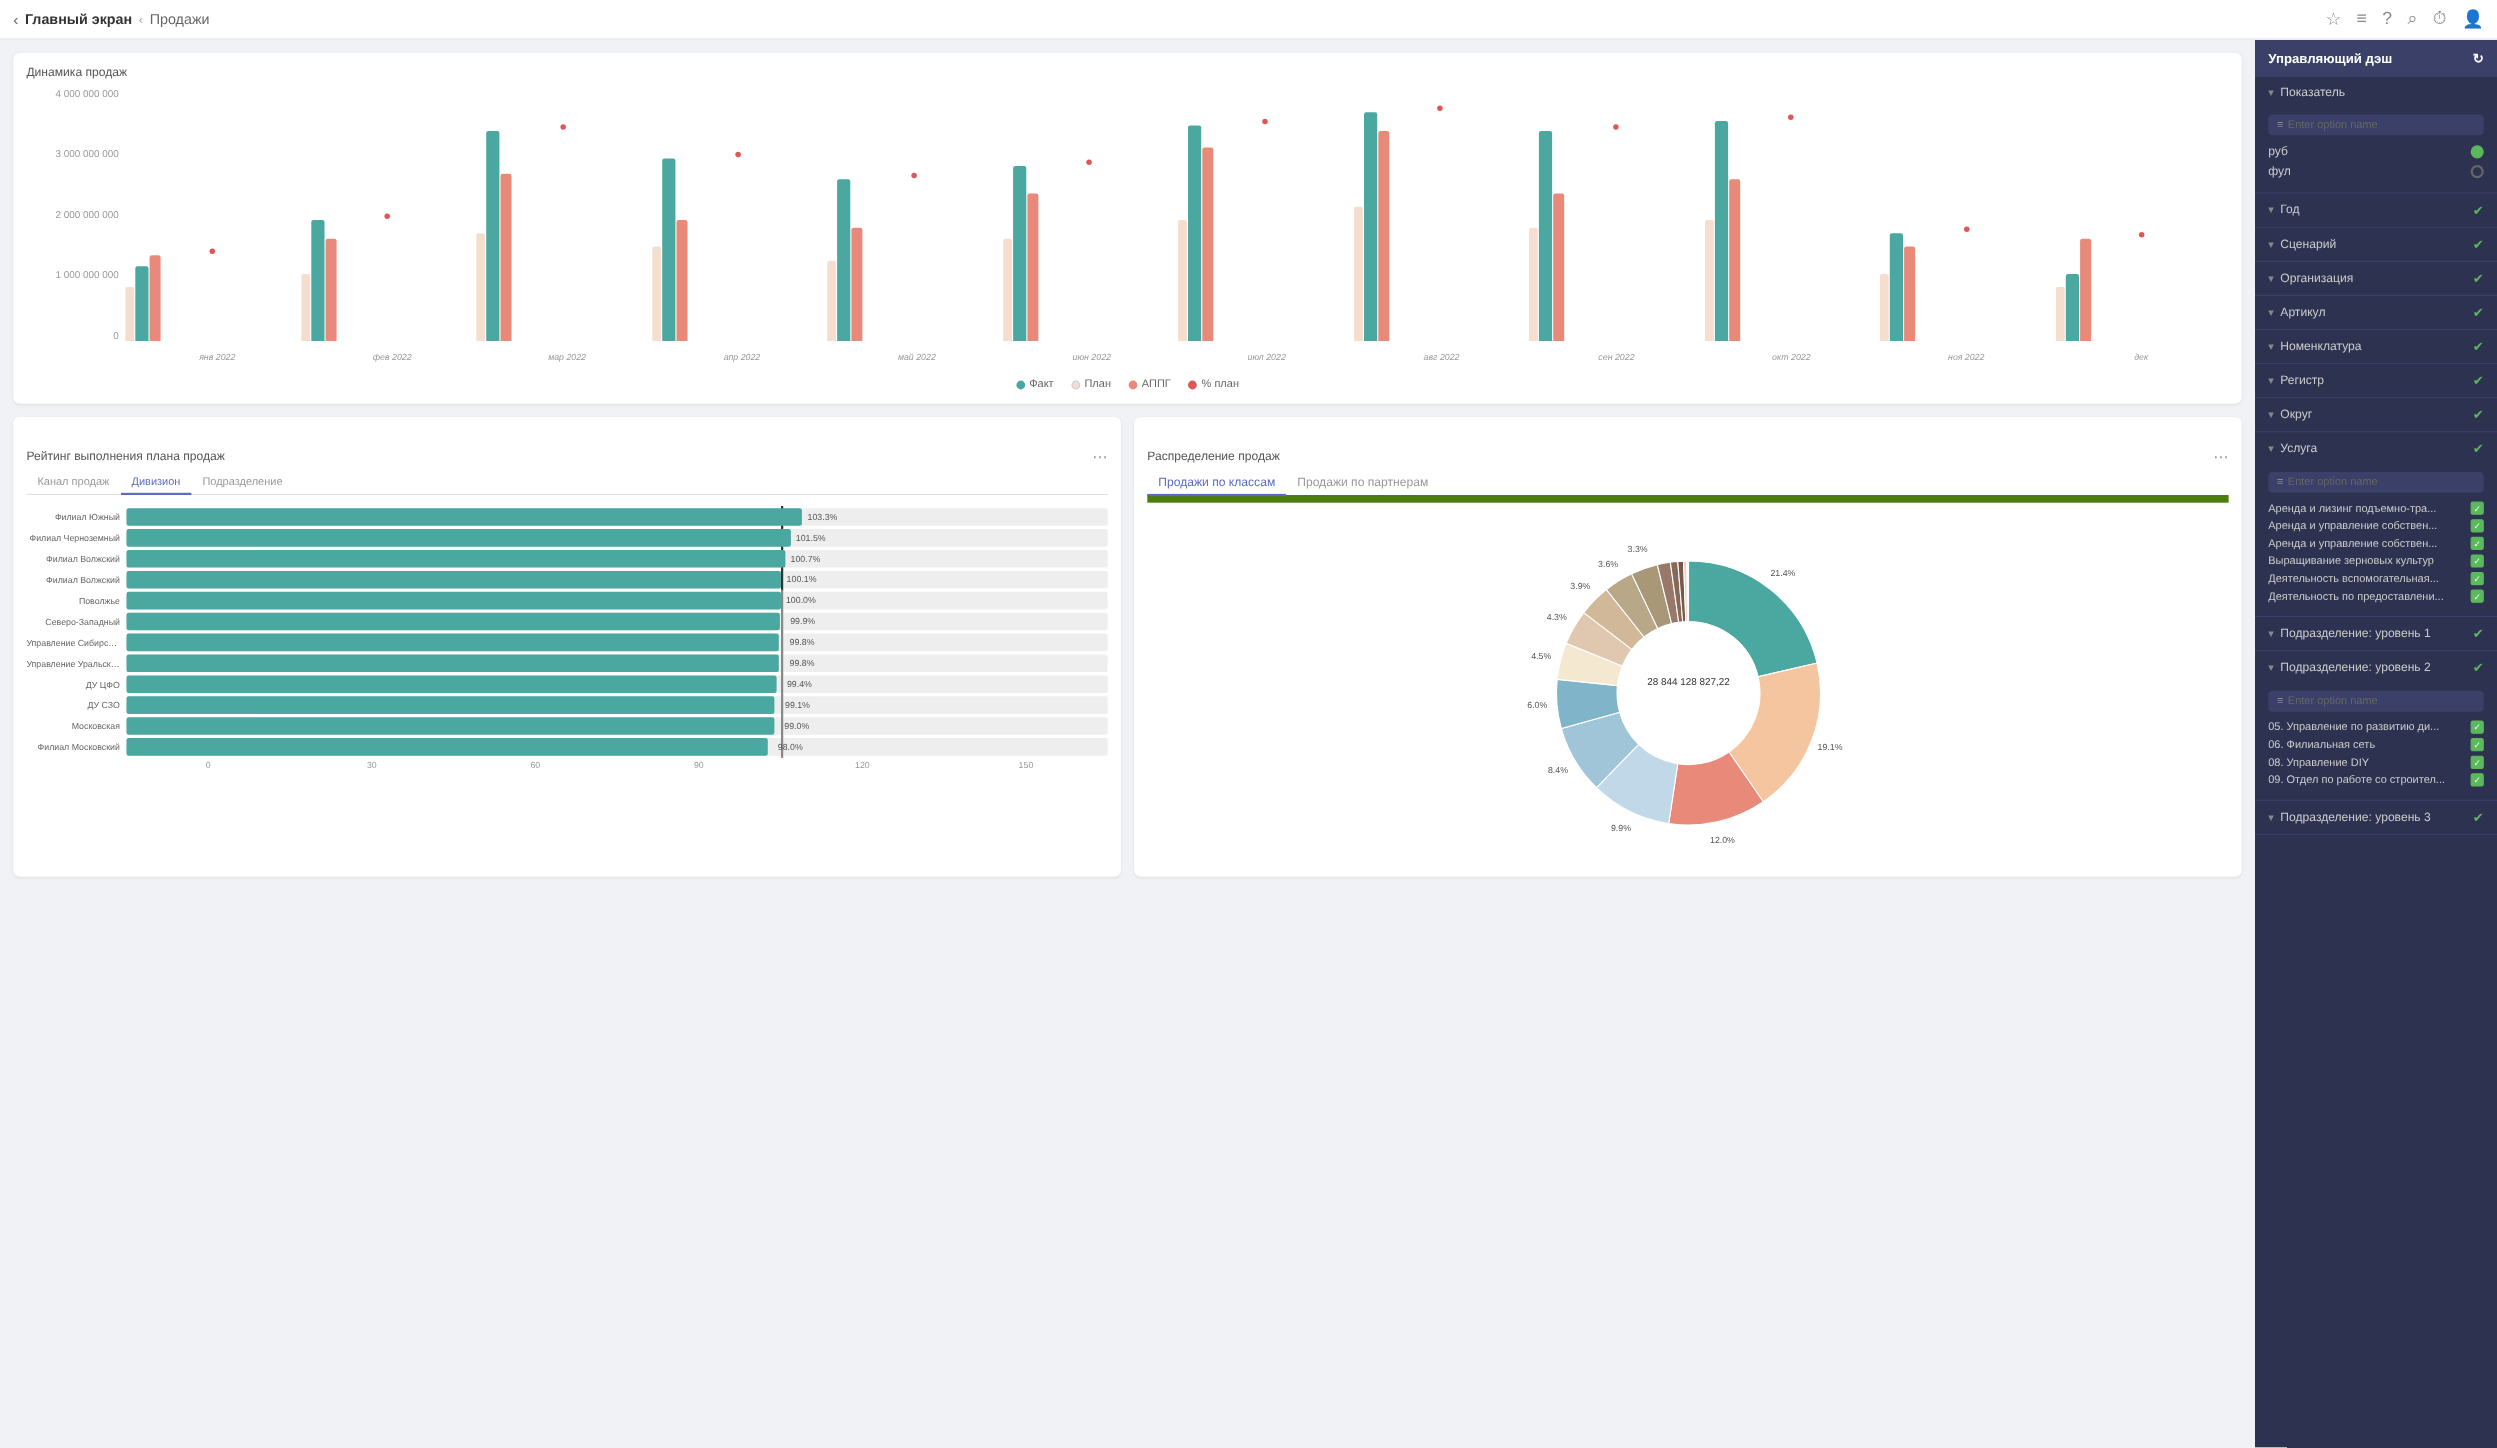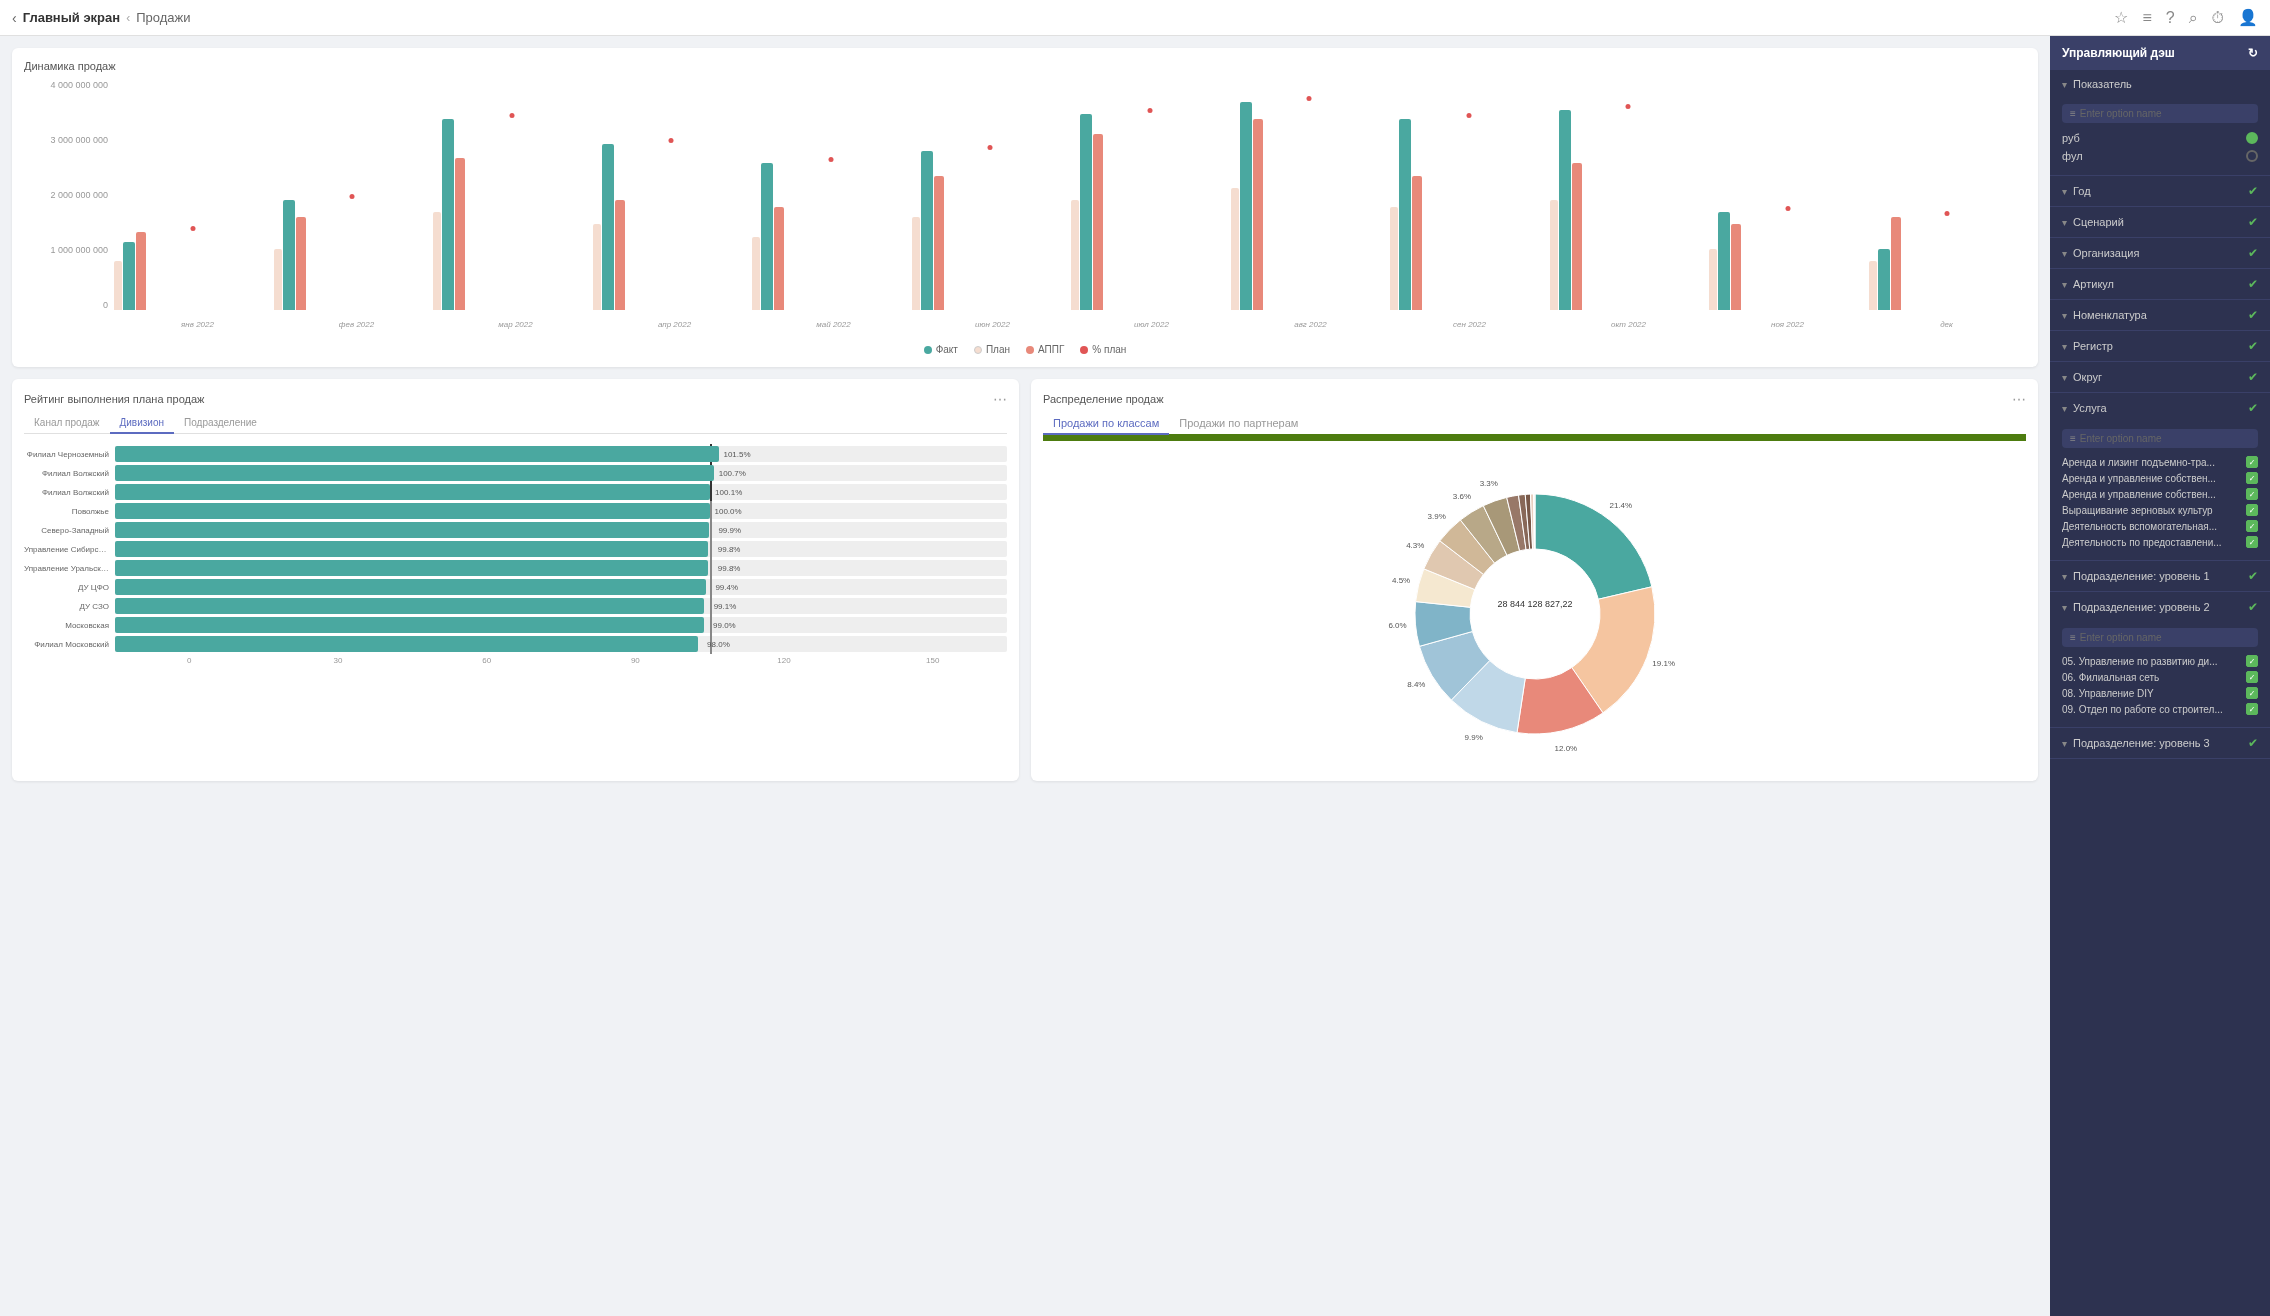--- a/index.html
+++ b/index.html
@@ -103,21 +103,21 @@
     .radio-circle { width: 12px; height: 12px; border-radius: 50%; border: 2px solid #666; }
     .radio-circle.selected { border-color: #5cb85c; background: #5cb85c; }
     
     
     .check-item { display: flex; align-items: center; justify-content: space-between; padding: 2px 0; }
     .check-label { font-size: 10px; color: #ccc; flex: 1; overflow: hidden; text-overflow: ellipsis; white-space: nowrap; }
     .check-box { width: 12px; height: 12px; border-radius: 2px; border: 1px solid #5cb85c; background: #5cb85c; display: flex; align-items: center; justify-content: center; flex-shrink: 0; }
     .check-box::after { content: '✓'; color: #fff; font-size: 8px; }
     
     
-    .card-header { display: flex; justify-content: space-between; align-items: center; margin-bottom: 6px; }
+    .card-header { display: flex; justify-content: space-between; align-items: center; margin-bottom: 6px; margin-top: 16px; }
     .card-more-btn { color: #999; cursor: pointer; font-size: 14px; }
   </style>
 </head>
 <body>
 
 <div class="topbar">
   <div class="topbar-nav">
     <span class="back-arrow">‹</span>
     <span class="breadcrumb-home">Главный экран</span>
     <span class="breadcrumb-sep">‹</span>
@@ -274,20 +274,29 @@
         <div class="card-header">
           <span class="card-title" style="margin-bottom:0">Рейтинг выполнения плана продаж</span>
           <span class="card-more-btn">⋯</span>
         </div>
         <div class="rating-tabs">
           <div class="rating-tab">Канал продаж</div>
           <div class="rating-tab active">Дивизион</div>
           <div class="rating-tab">Подразделение</div>
         </div>
         <div class="hbar-container" id="hbarChart">
+            <div class="hbar-row">
+              <div class="hbar-label">Филиал Южный</div>
+              <div class="hbar-track">
+                <div class="hbar-marker" style="left: 66.6667%;"></div>
+                <div class="hbar-fill" style="width: 68.8667%;">
+                  <div class="hbar-value">103.3%</div>
+                </div>
+              </div>
+            </div>
             <div class="hbar-row">
               <div class="hbar-label">Филиал Черноземный</div>
               <div class="hbar-track">
                 <div class="hbar-marker" style="left: 66.6667%;"></div>
                 <div class="hbar-fill" style="width: 67.6667%;">
                   <div class="hbar-value">101.5%</div>
                 </div>
               </div>
             </div>
             <div class="hbar-row">

